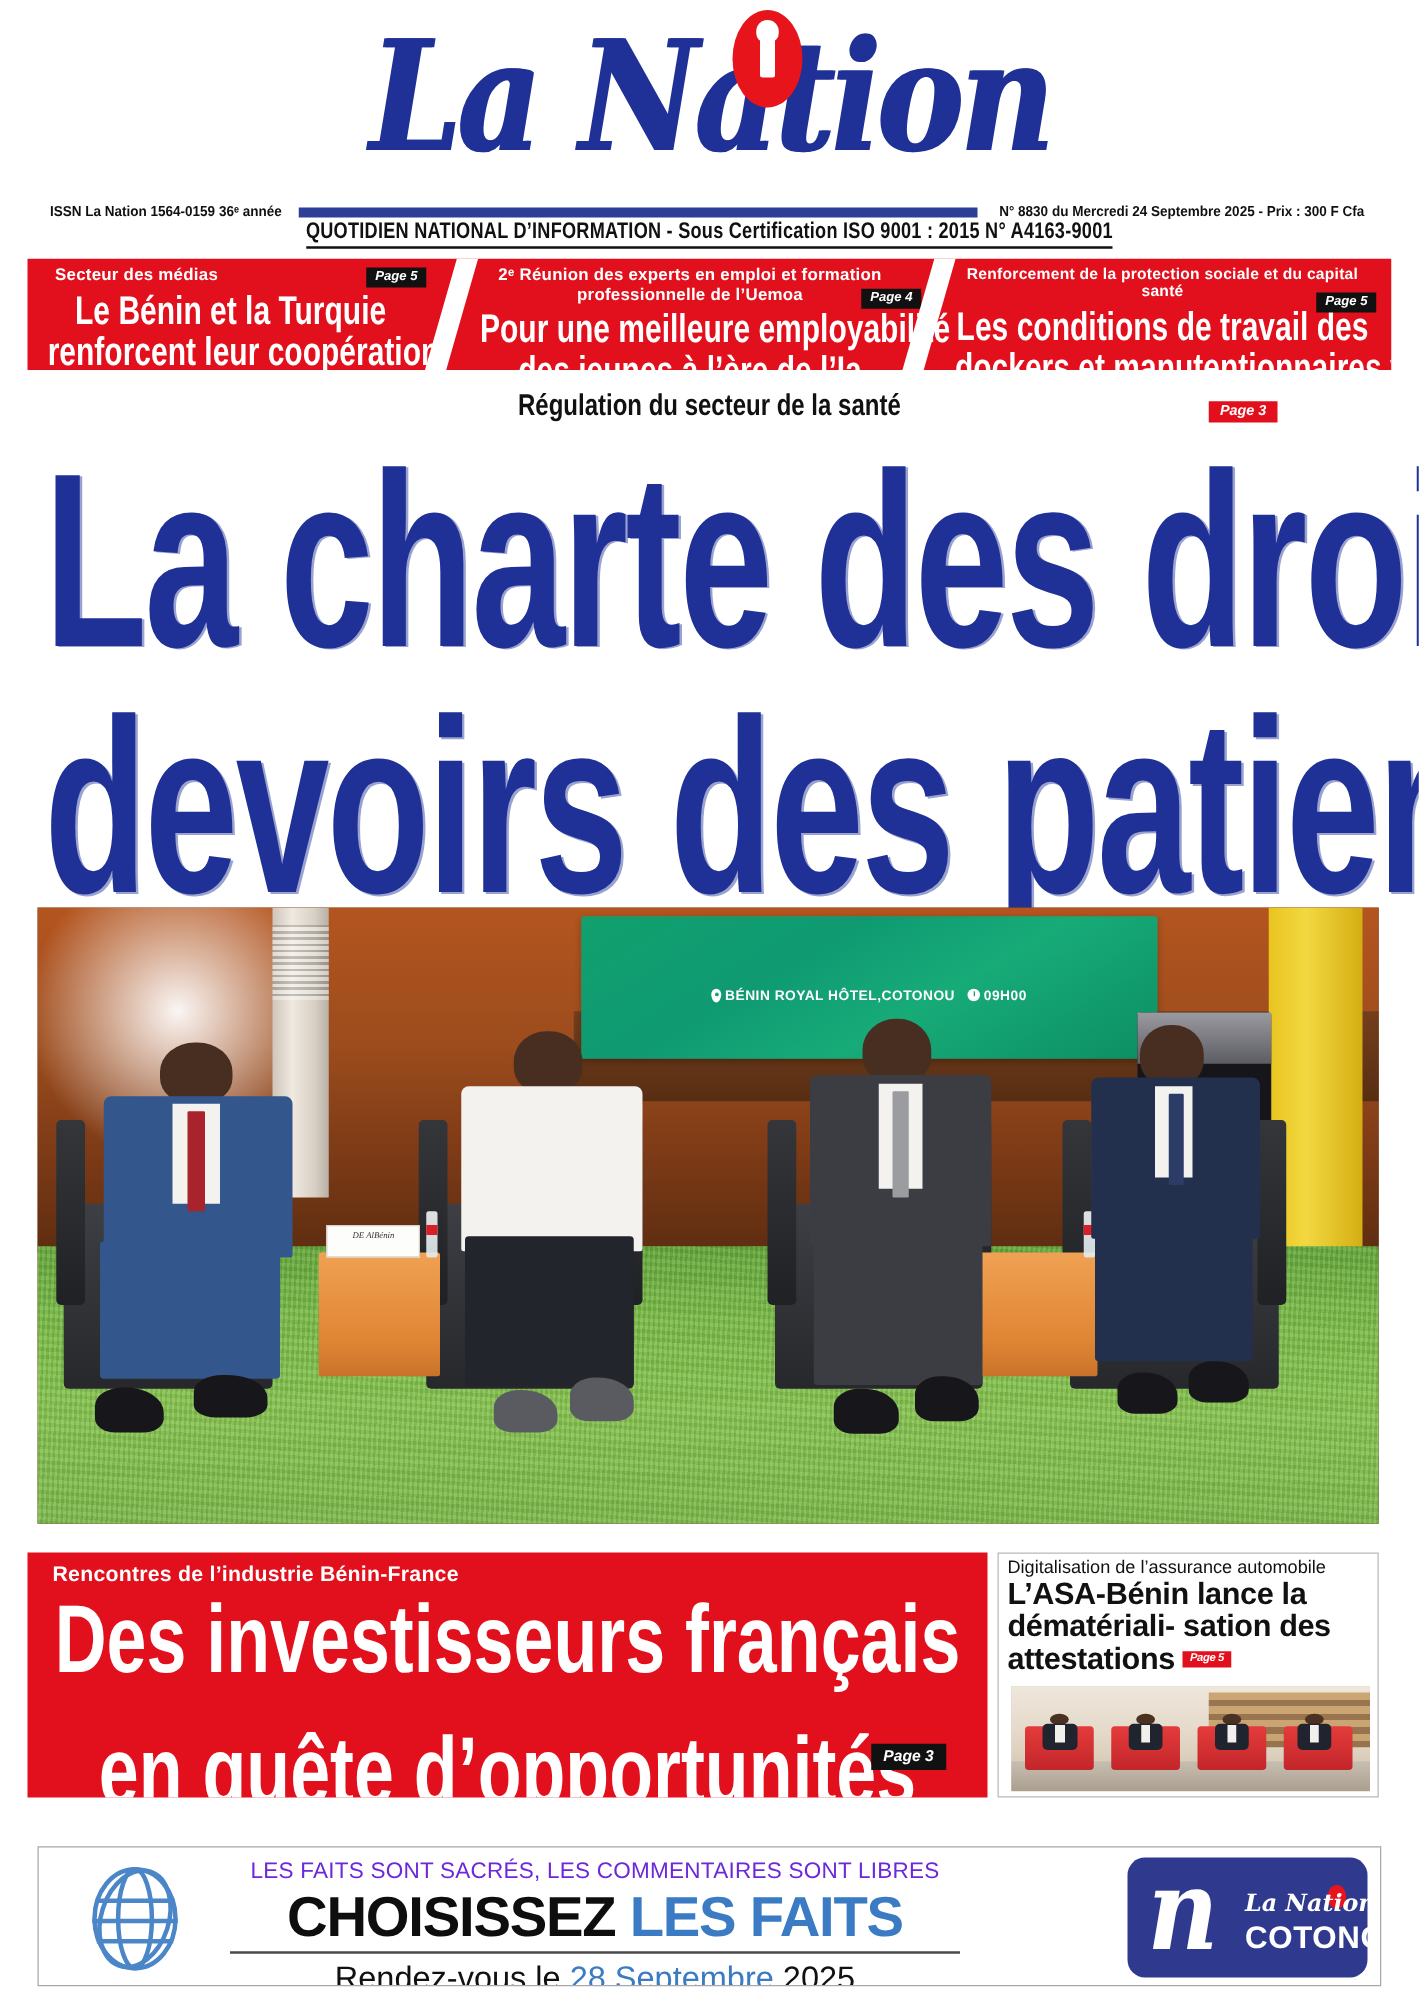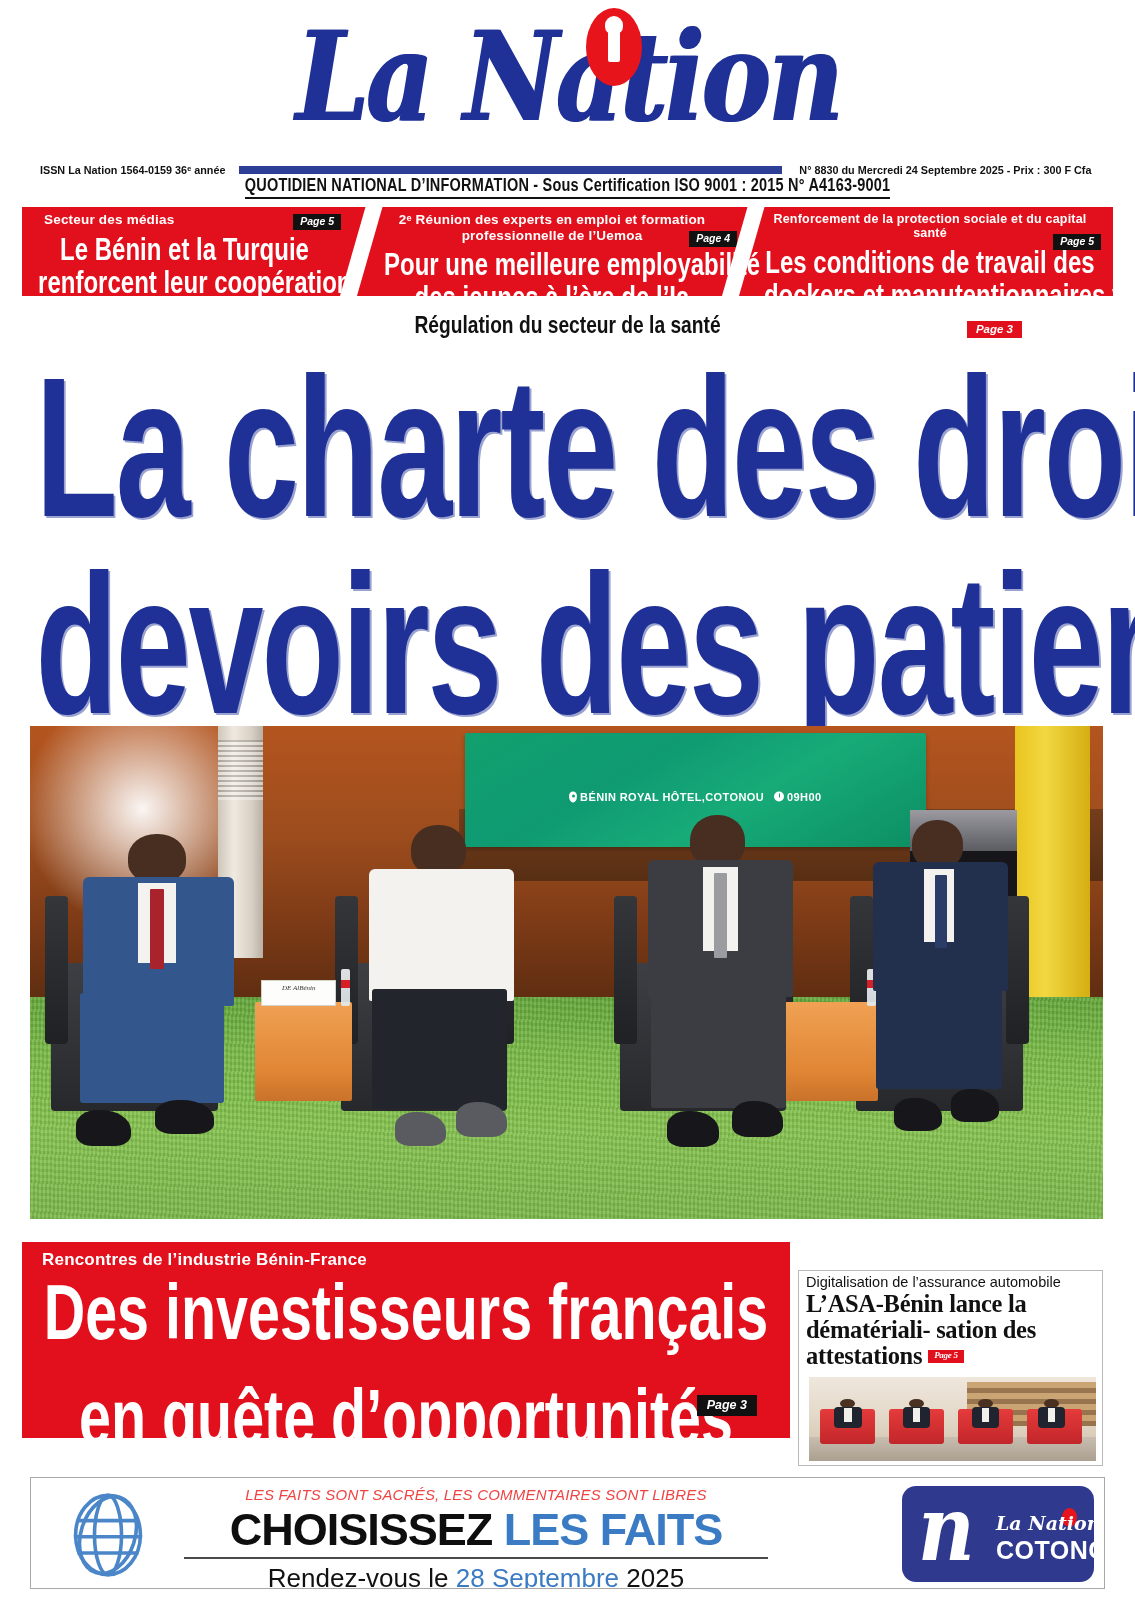--- a/index.html
+++ b/index.html
@@ -370,29 +370,28 @@
     position:absolute; right: 33px; bottom: 22px;
     background:#111; color:#fff; font-size:12.5px; font-weight:700; font-style:italic;
     padding: 3px 10px 4px 10px;
   }
 
   
   .side-story {
     position:absolute; left:798px; top:1242px; width:305px; height:196px;
     background:#ffffff; border:1px solid #b9b9b9;
     overflow:hidden;
-    margin-top:28px;
   }
   .ss-kicker {
     padding: 3px 6px 0 7px;
     font-size:14.5px; color:#111; font-weight:400;
   }
   .ss-head {
     padding: 1px 6px 0 7px;
-    font-family:Liberation Serif, serif;
+    font-family:Liberation Sans, sans-serif;
     font-weight:700; font-size:24.5px; line-height:1.07; color:#111;
     letter-spacing:-0.3px;
   }
   .ss-badge {
     display:inline-block;
     background:#e2101c; color:#fff; font-size:9px; font-weight:700; font-style:italic;
     padding:1px 6px 2px 6px; position:relative; top:-6px; margin-left:6px;
   }
   .ss-photo {
     position:absolute; left:10px; right:6px; bottom:4px; height:84px;
@@ -416,21 +415,21 @@
     width:1075px; height:112px;
     background:#ffffff; border:1px solid #a8a8a8;
     overflow:hidden;
   }
   .ad-globe {
     position:absolute; left:32px; top:12px;
     width:90px; height:90px;
   }
   .ad-globe svg { width:100%; height:100%; }
   .ad-text { position:absolute; left:145px; top:8px; width:600px; text-align:center; }
-  .ad-line1 { font-size:15px; color:#ef4444; letter-spacing:.2px; font-weight:400;font-style:italic; }
+  .ad-line1 { font-size:18px; color:#6d28d9; letter-spacing:.2px; font-weight:400; }
   .ad-line2 {
     font-size:45px; font-weight:700; letter-spacing:-1px; line-height:1.12;
     margin-top:2px;
   }
   .ad-line2 .blk { color:#0e0e0e; }
   .ad-line2 .blu { color:#3a7bc4; }
   .ad-hr { height:2px; background:#4a4a4a; margin:2px 8px 4px 8px; }
   .ad-line3 { font-size:26px; color:#111; font-weight:400; }
   .ad-line3 .blu { color:#3a7bc4; }
   .ad-logo {

